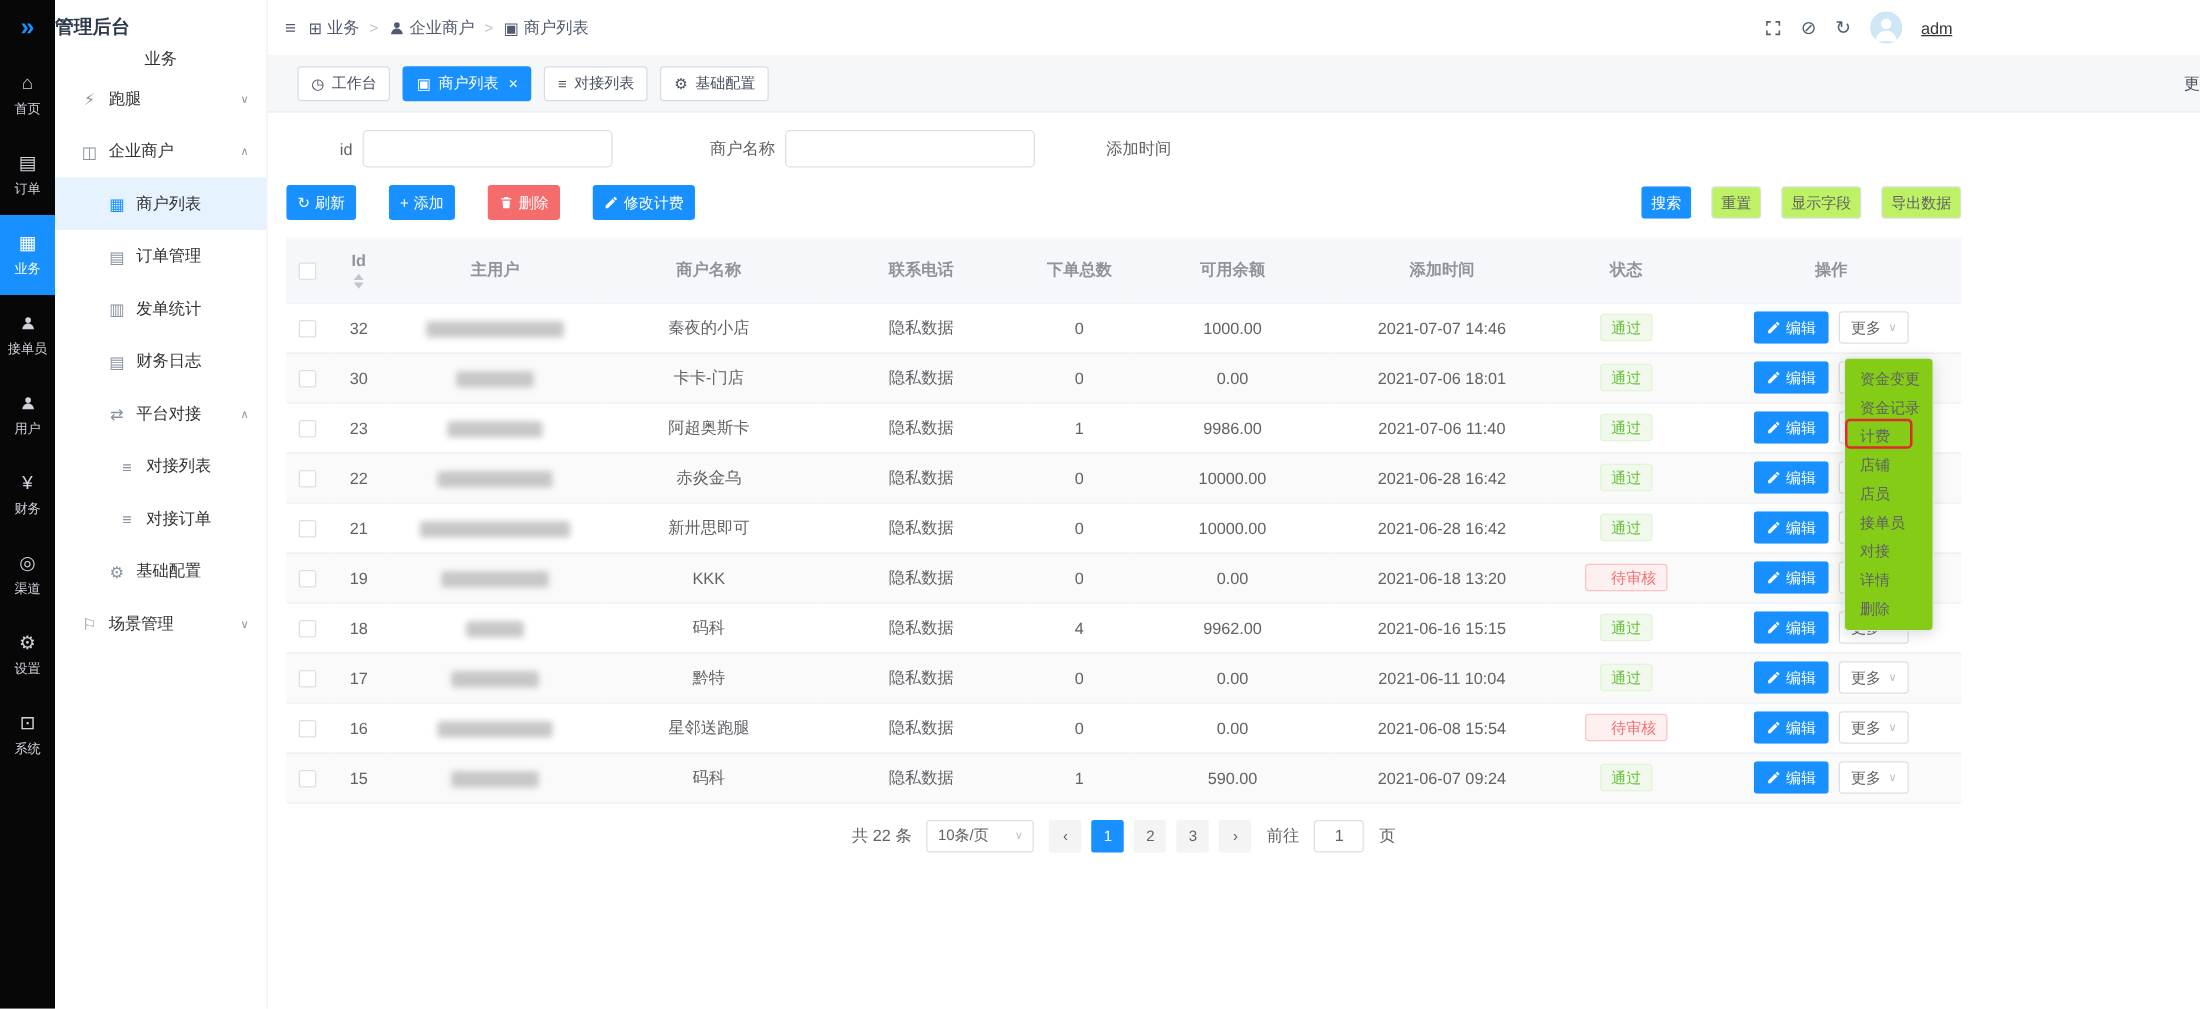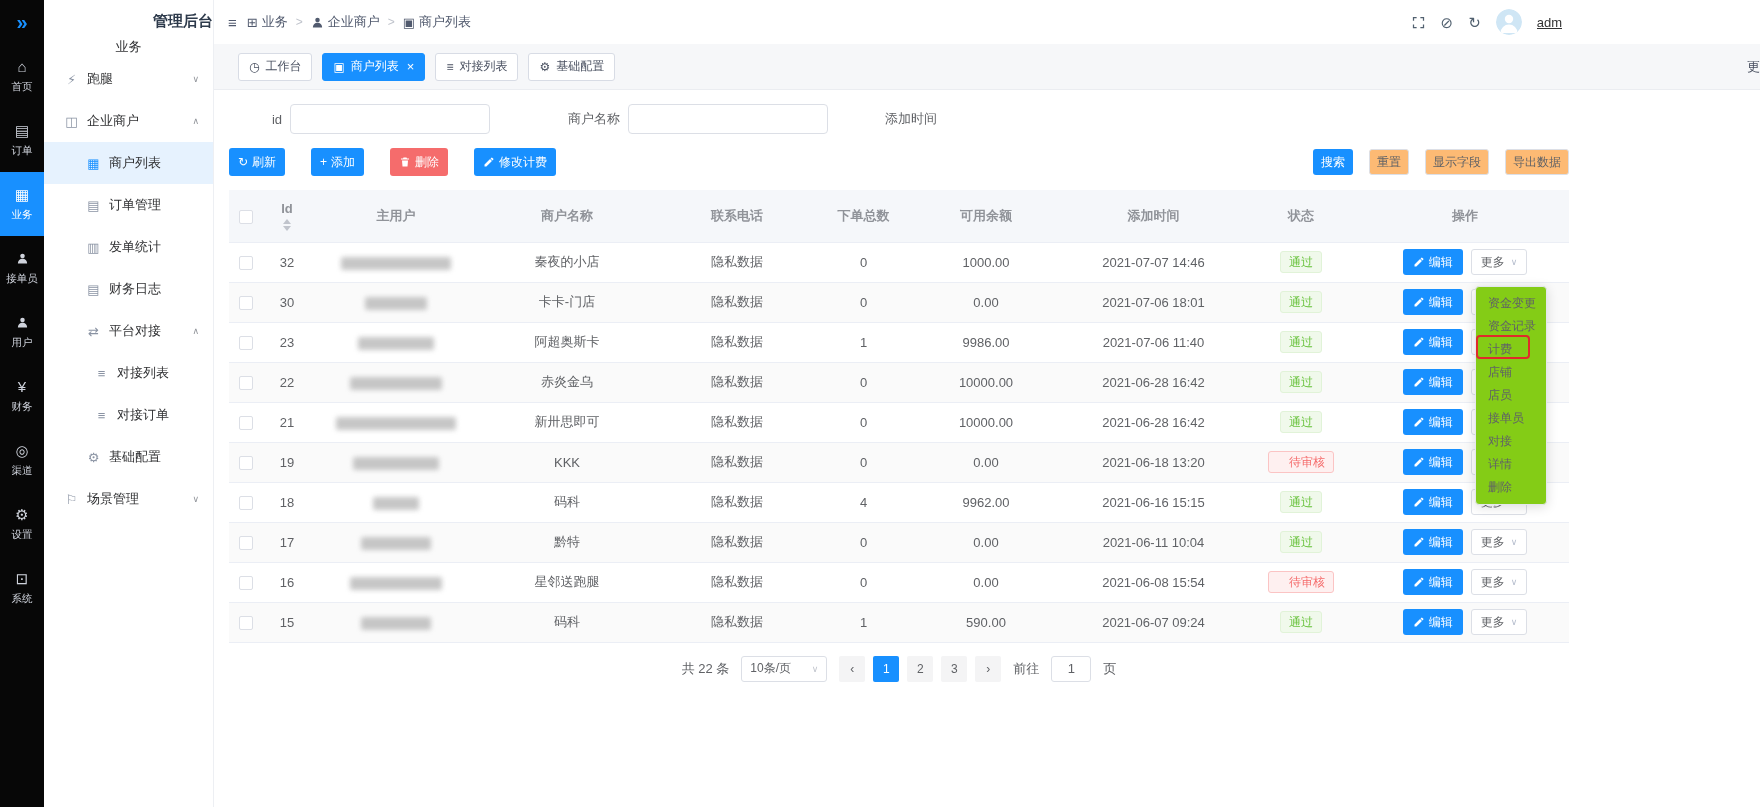--- a/index.html
+++ b/index.html
@@ -14,21 +14,21 @@
   
   .rail { position:absolute; left:0; top:0; bottom:0; width:44px; background:#070707; z-index:5; }
   .rail-logo { height:44px; display:flex; align-items:center; justify-content:center; color:#1890ff; font-size:20px; }
   .rail-item { height:64px; display:flex; flex-direction:column; align-items:center; justify-content:center; gap:5px; color:#cfd3dc; cursor:pointer; }
   .rail-icon { font-size:15px; line-height:1; height:16px; display:flex; align-items:center; }
   .rail-label { font-size:10.5px; white-space:nowrap; }
   .rail-item.active { background:#1890ff; color:#fff; }
 
   
   .sidebar { position:absolute; left:44px; top:0; bottom:0; width:170px; background:#fff; border-right:1px solid #edeff3; z-index:4; }
-  .sb-title { text-align:right; font-size:15px; font-weight:700; color:#2d3a4b; padding-top:12px; }
+  .sb-title { text-align:left; font-size:15px; font-weight:700; color:#2d3a4b; padding-top:12px; }
   .sb-sub { text-align:center; font-size:13px; color:#303133; padding:7px 0 2px; }
   .sb-item { height:42px; display:flex; align-items:center; gap:8px; color:#303133; cursor:pointer; position:relative; padding-left:20px; white-space:nowrap; }
   .sb-icon { color:#8a93a3; font-size:13px; width:15px; text-align:center; line-height:1; }
   .sb-item.lvl1 { padding-left:42px; }
   .sb-item.lvl2 { padding-left:50px; }
   .sb-item.selected { background:#e6f2fe; }
   .sb-item.selected .sb-icon { color:#1890ff; }
   .sb-caret { position:absolute; right:14px; color:#909399; font-size:9px; }
 
   
@@ -65,21 +65,21 @@
   .daterange { width:205px; height:30px; border:1px solid #dcdfe6; border-radius:4px; display:flex; align-items:center; padding:0 10px; color:#c0c4cc; font-size:12.5px; background:#fff; cursor:pointer; }
   .dr-icon { display:inline-flex; color:#c0c4cc; margin-right:12px; }
   .dr-start { margin-right:26px; white-space:nowrap; }
   .dr-end { white-space:nowrap; }
 
   
   .toolbar { display:flex; align-items:center; margin-bottom:14px; position:relative; width:1340px; }
   .btn { display:inline-flex; align-items:center; gap:4px; height:28px; padding:0 8px; border-radius:3px; font-size:12px; cursor:pointer; border:1px solid transparent; white-space:nowrap; }
   .btn.primary { background:#1890ff; color:#fff; }
   .btn.danger { background:#f56c6c; color:#fff; }
-  .btn.plain { background:#fdba74; border-color:#dcdfe6; color:#606266; }
+  .btn.plain { background:#bef264; border-color:#dcdfe6; color:#606266; }
   .bicon { display:inline-flex; line-height:1; font-size:12px; }
   .toolbar-left { display:flex; align-items:center; }
   .toolbar-left .btn + .btn { margin-left:26px; }
   .toolbar-right { position:absolute; right:0; display:flex; align-items:center;font-family:Liberation Serif, serif; }
   .toolbar-right .btn { height:26px; padding:0 7px; }
   .toolbar-right .btn + .btn { margin-left:16px; }
 
   
   table.grid { border-collapse:collapse; table-layout:fixed; width:1340px; }
   .grid th { height:52px; font-weight:700; color:#909399; font-size:13px; background:#f5f7fa; border-bottom:1px solid #ebeef5; text-align:center; }

